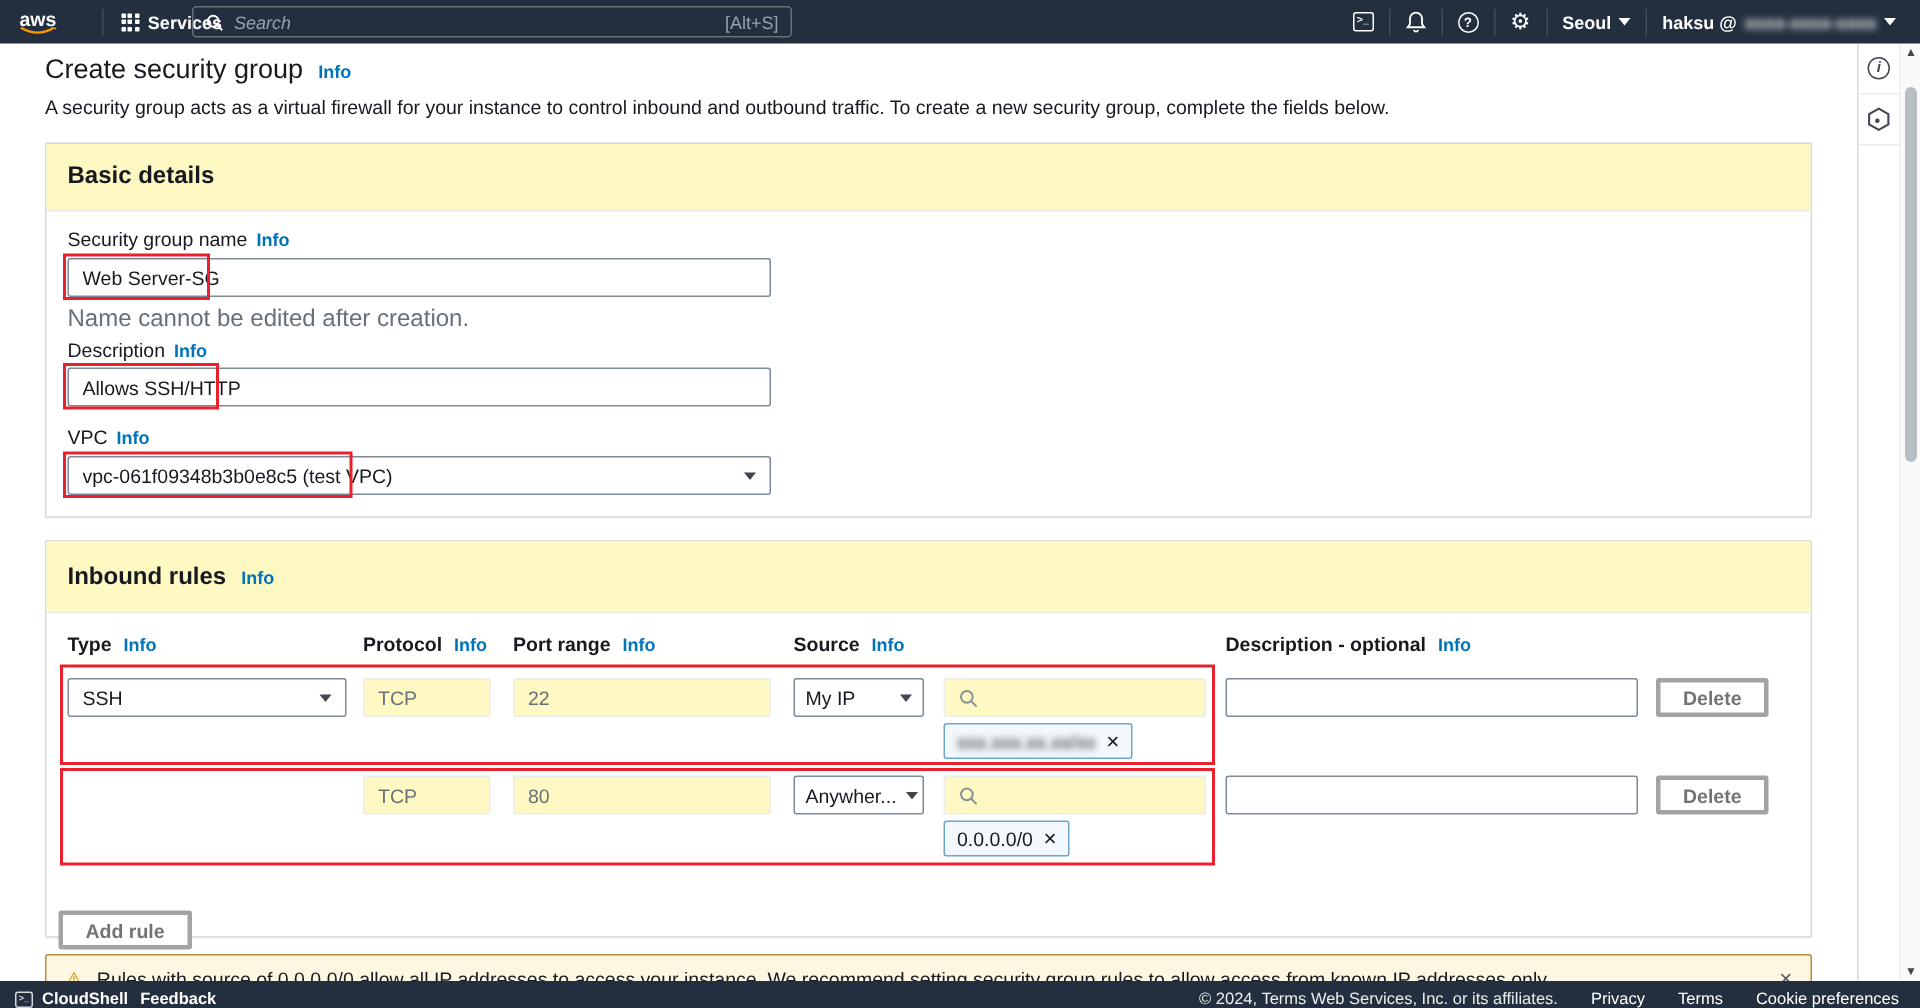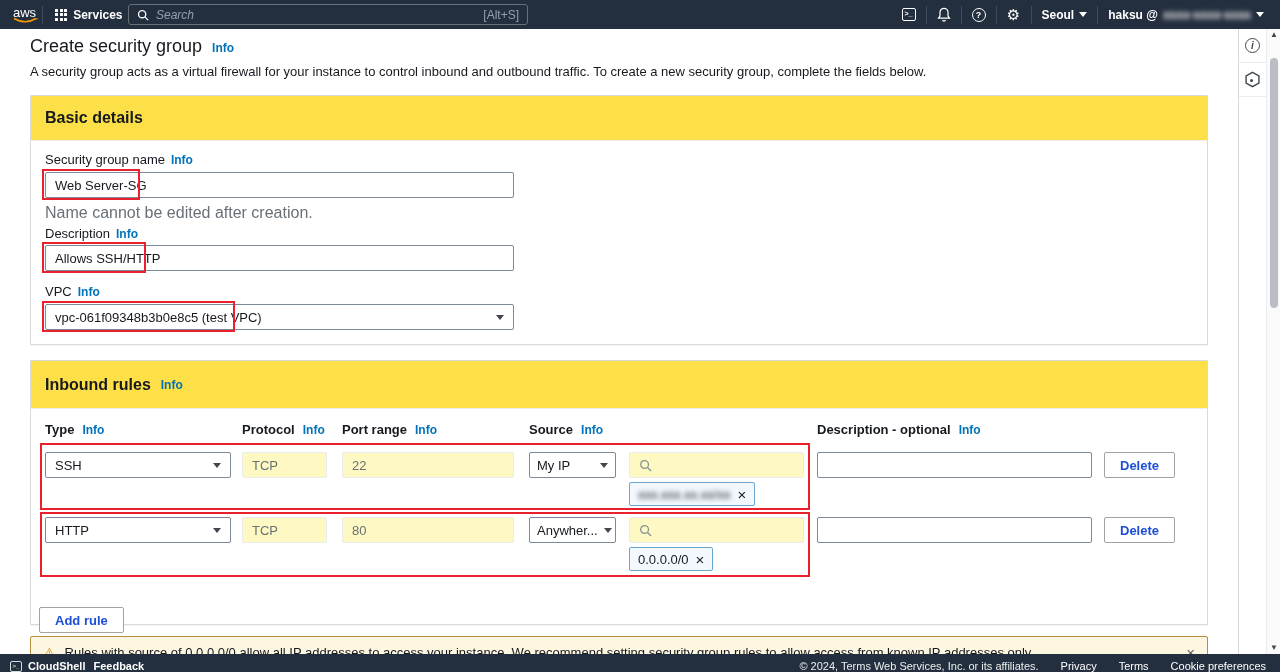--- a/index.html
+++ b/index.html
@@ -4,21 +4,21 @@
 <style>
   * { box-sizing: border-box; margin: 0; padding: 0; }
   html,body { width:1280px; height:672px; overflow:hidden; }
   body { font-family: "Liberation Sans", "DejaVu Sans", sans-serif; background:#fff; }
   #screen { position:relative; width:1280px; height:672px; background:#fff; overflow:hidden; }
 
   
   .topnav { position:absolute; top:0; left:0; width:1280px; height:29px; background:#232f3e;
             display:flex; align-items:center; z-index:6; }
   .tn-left { display:flex; align-items:center; height:100%; }
-  .aws-logo { position:relative; margin:0 6px 0 13px; color:#fff; font-weight:400; font-size:13px;
+  .aws-logo { position:relative; margin:0 30px 0 13px; color:#fff; font-weight:700; font-size:13px;
               line-height:1; padding-bottom:4px; cursor:pointer; }
   .aws-logo svg { position:absolute; left:-1px; bottom:-2px; }
   .tn-div { width:1px; height:18px; background:#414b5a; }
   .tn-item { display:flex; align-items:center; gap:6px; color:#fff; font-size:12px; font-weight:700;
              padding:0 12px; height:100%; cursor:pointer; }
   .grid-icon { display:grid; grid-template-columns:repeat(3,3px); grid-gap:1.5px; }
   .grid-icon i { width:3px; height:3px; background:#fff; border-radius:0.5px; }
   .tn-search { position:absolute; left:128px; top:4px; width:400px; height:21px;
                border:1px solid #687078; border-radius:3px; display:flex; align-items:center;
                padding:0 8px; gap:7px; cursor:text; }
@@ -54,35 +54,35 @@
 
   
   .page-title-row { position:absolute; left:30px; top:36px; display:flex; align-items:baseline; gap:10px; }
   .page-title { font-size:18px; font-weight:400; color:#16191f; }
   .info-link { color:#0073bb; font-size:12px; font-weight:700; cursor:pointer; }
   .page-subtitle { position:absolute; left:30px; top:64px; font-size:13px; color:#16191f; }
 
   
   .card { position:absolute; left:30px; width:1178px; background:#fff; border:1px solid #d5dbdb;
           border-radius:1px; box-shadow:0 1px 1px rgba(0,0,0,.05); }
-  .card-header { background:#fde047; border-bottom:1px solid #eaeded; display:flex; align-items:center;
+  .card-header { background:#fef9c3; border-bottom:1px solid #eaeded; display:flex; align-items:center;
                  gap:10px; padding:0 14px; }
   .card-header .sec-title { font-size:16px; font-weight:700; color:#16191f; }
 
   .field-label { font-size:13px; color:#16191f; display:flex; align-items:baseline; gap:6px; }
   .input { height:26px; border:1px solid #7d8998; border-radius:2px; background:#fff; font-size:13px;
            color:#16191f; display:flex; align-items:center; padding:0 9px; cursor:text; }
   .input.disabled { background:#fef9c3; border-color:#e9ebed; color:#697077; cursor:default; }
   .select { height:26px; border:1px solid #7d8998; border-radius:2px; background:#fff; font-size:13px;
             color:#16191f; display:flex; align-items:center; justify-content:space-between;
             padding:0 9px; cursor:pointer; gap:6px; }
   .select .caret-d { width:0; height:0; border-left:4px solid transparent; border-right:4px solid transparent;
                      border-top:5px solid #414750; flex:none; }
   .help-text { font-size:16px; color:#687078; }
-  .btn { height:26px; border:1px solid #a3a3a3; border-radius:2px; background:#fff; color:#1d4ed8;
+  .btn { height:26px; border:3px solid #a3a3a3; border-radius:2px; background:#fff; color:#737373;
          font-size:13px; font-weight:700; display:inline-flex; align-items:center; padding:0 15px; cursor:pointer; }
   .chip { height:24px; background:#f2f8fd; border:1px solid #6ba6cf; border-radius:2px; color:#16191f;
           font-size:13px; display:inline-flex; align-items:center; gap:7px; padding:0 8px; }
   .chip .x { font-size:15px; color:#16191f; cursor:pointer; line-height:1; }
   .col-head { font-size:13px; font-weight:700; color:#16191f; display:flex; align-items:baseline; gap:8px; position:absolute; }
   .annotation { position:absolute; border:2px solid #e8212c; pointer-events:none; z-index:3; }
   .abs { position:absolute; }
 
   
   .warning-bar { position:absolute; left:30px; top:636px; width:1178px; height:34px; background:#fdf7e2;
@@ -284,24 +284,20 @@
     </div>
     <div class="abs chip" style="left:598px; top:121px;">
       <span class="blur-dark">xxx.xxx.xx.xx/xx</span>
       <span class="x">×</span>
     </div>
     <div class="abs input" style="left:786px; top:91px; width:275px;">
       <span></span>
     </div>
     <button class="abs btn" style="left:1073px; top:91px;">Delete</button>
 
-    <div class="abs select" style="left:14px; top:156px; width:186px;">
-      <span>HTTP</span>
-      <span class="caret-d"></span>
-    </div>
     <div class="abs input disabled" style="left:211px; top:156px; width:85px;">
       <span>TCP</span>
     </div>
     <div class="abs input disabled" style="left:311px; top:156px; width:172px;">
       <span>80</span>
     </div>
     <div class="abs select" style="left:498px; top:156px; width:87px; padding:0 7px;">
       <span>Anywher...</span>
       <span class="caret-d"></span>
     </div>

